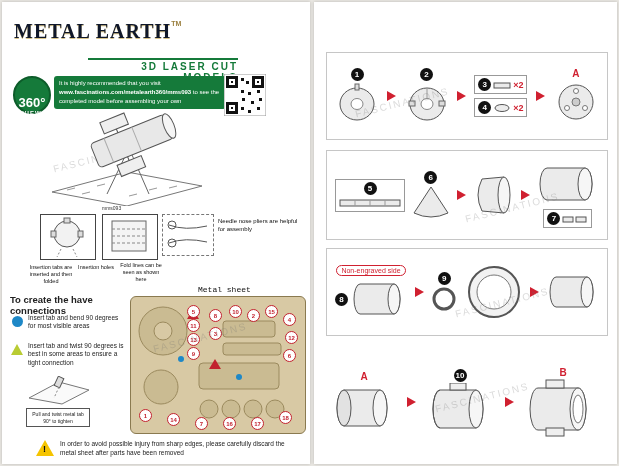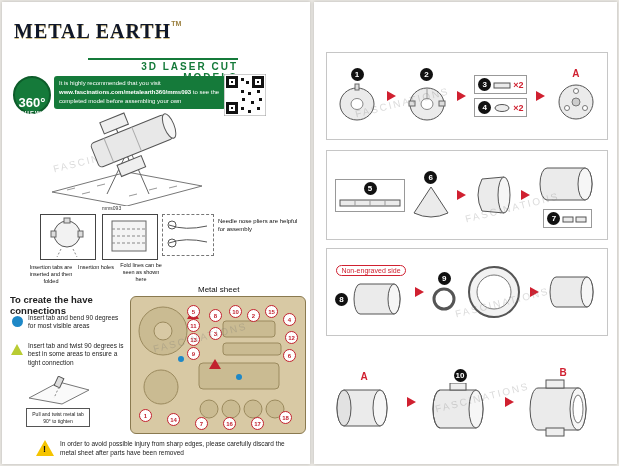--- a/index.html
+++ b/index.html
@@ -152,21 +152,21 @@
 
   <div class="abs" style="left:22px;top:374px;">
     <svg width="70" height="30" viewBox="0 0 70 30">
       <polygon points="5,22 35,6 65,14 38,28" fill="#fafafa" stroke="#777"></polygon>
       <rect x="32" y="1" width="6" height="10" fill="#ddd" stroke="#555" transform="rotate(25 35 6)"></rect>
       <line x1="35" y1="11" x2="30" y2="22" stroke="#888" stroke-dasharray="2,2"></line>
     </svg>
   </div>
   <div class="abs pullnote" style="left:24px;top:406px;width:58px;">Pull and twist metal tab 90° to tighten</div>
 
-  <div class="abs sheet-label" style="left:196px;top:283px;">Metal sheet</div>
+  <div class="abs sheet-label" style="left:196px;top:283px;font-family:Liberation Mono, monospace;">Metal sheet</div>
 
   <div class="abs metal-sheet" style="left:128px;top:294px;width:174px;height:136px;">
     <svg width="172" height="134" viewBox="0 0 172 134">
       <circle cx="32" cy="34" r="24" fill="#cabb92" stroke="#9b8a5e"></circle>
       <circle cx="32" cy="34" r="9" fill="#d8c9a4" stroke="#9b8a5e"></circle>
       <circle cx="30" cy="90" r="17" fill="#cabb92" stroke="#9b8a5e"></circle>
       <rect x="92" y="24" width="52" height="16" rx="3" fill="#cabb92" stroke="#9b8a5e"></rect>
       <rect x="92" y="46" width="58" height="12" rx="3" fill="#cabb92" stroke="#9b8a5e"></rect>
       <rect x="68" y="66" width="80" height="26" rx="4" fill="#cabb92" stroke="#9b8a5e"></rect>
       <circle cx="78" cy="112" r="9" fill="#cabb92" stroke="#9b8a5e"></circle>

